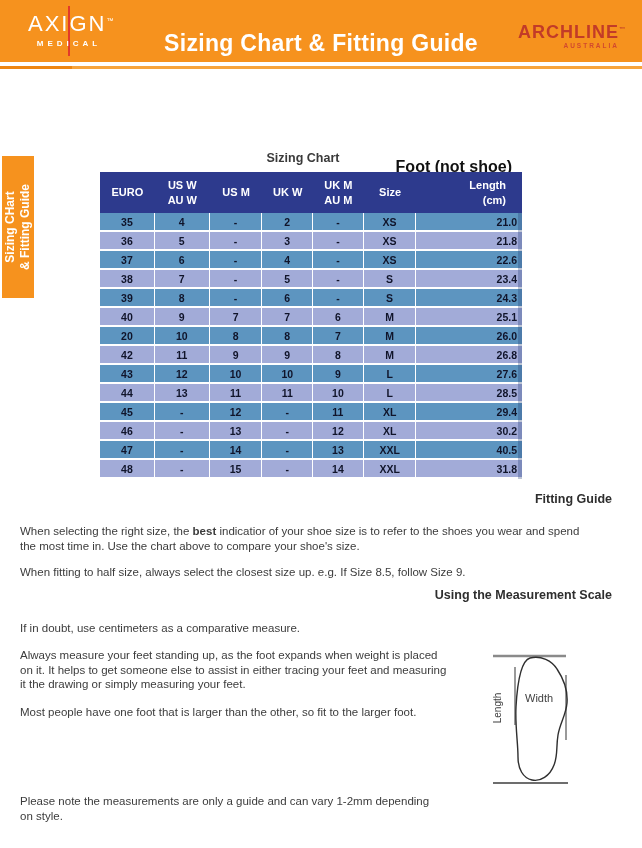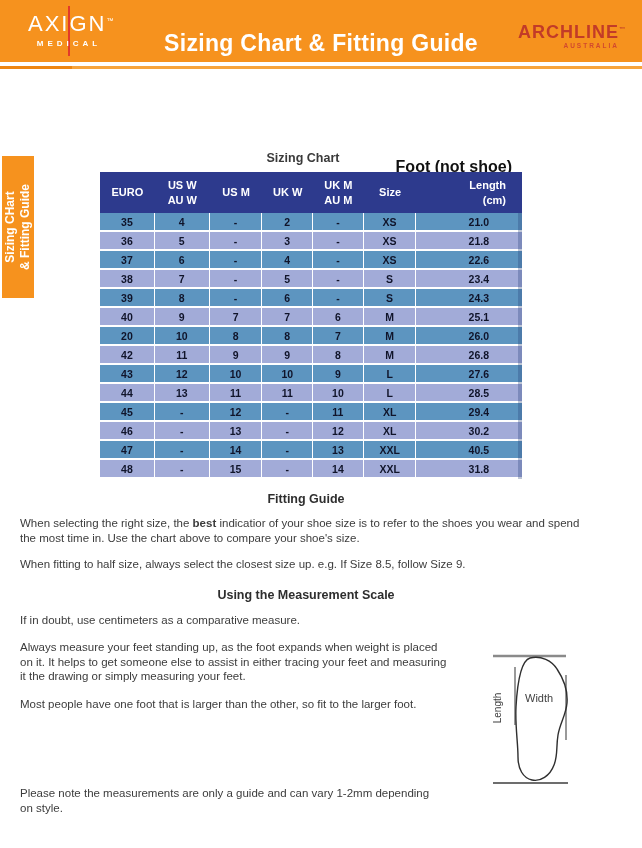--- a/index.html
+++ b/index.html
@@ -35,31 +35,31 @@
                  font-size:12.5px; font-weight:bold; color:#3A3A3A; }
   .foot-note { position:absolute; left:392px; top:158px; width:120px; text-align:right;
                font-size:16px; font-weight:bold; color:#111; }
   table.sizing { position:absolute; left:100px; top:172px; width:422px;
                  border-collapse:separate; border-spacing:0; table-layout:fixed; }
   table.sizing th { background:#2D3A8D; color:#fff; font-size:11px; font-weight:bold;
                     height:41px; vertical-align:middle; line-height:1.3; padding:0; text-align:center; }
   table.sizing th.col-length { text-align:right; padding-right:16px; }
   table.sizing td { height:19px; text-align:center; font-size:10.5px; font-weight:bold; color:#10142A;
                     border-bottom:2px solid #fff; border-right:1.5px solid #fff; padding:0; vertical-align:middle; }
-  table.sizing td:last-child { border-right:none; text-align:right; padding-right:33px; }
+  table.sizing td:last-child { border-right:none; text-align:right; padding-right:5px; }
   table.sizing tbody tr:nth-child(odd) td { background:#5D95C0; }
   table.sizing tbody tr:nth-child(even) td { background:#A2ABD8; }
   .right-strip { position:absolute; left:518px; top:213px; width:4px; height:266px;
                  background:rgba(36,62,120,0.30); }
 
   
-  .h-center { position:absolute; left:0; width:612px; text-align:center;
+  .h-center { position:absolute; left:0; width:612px; text-align:right;
               font-size:12.5px; font-weight:bold; color:#2E2E2E; }
   .para { position:absolute; left:20px; font-size:11.5px; color:#3C3C3C;
-          line-height:1.28; white-space:pre-line; }
+          line-height:1.28; white-space:pre-line;margin-top:8px; }
   #fg-title  { top:492px; }
   #fg-p1     { top:516px; width:602px; }
   #fg-p2     { top:557px; width:602px; }
   #ms-title  { top:588px; }
   #ms-p1     { top:613px; width:602px; }
   #ms-p2     { top:640px; width:480px; }
   #ms-p3     { top:697px; width:480px; }
   #ms-p4     { top:760px; width:480px; }
   #ms-p5     { top:786px; width:602px; }
 

